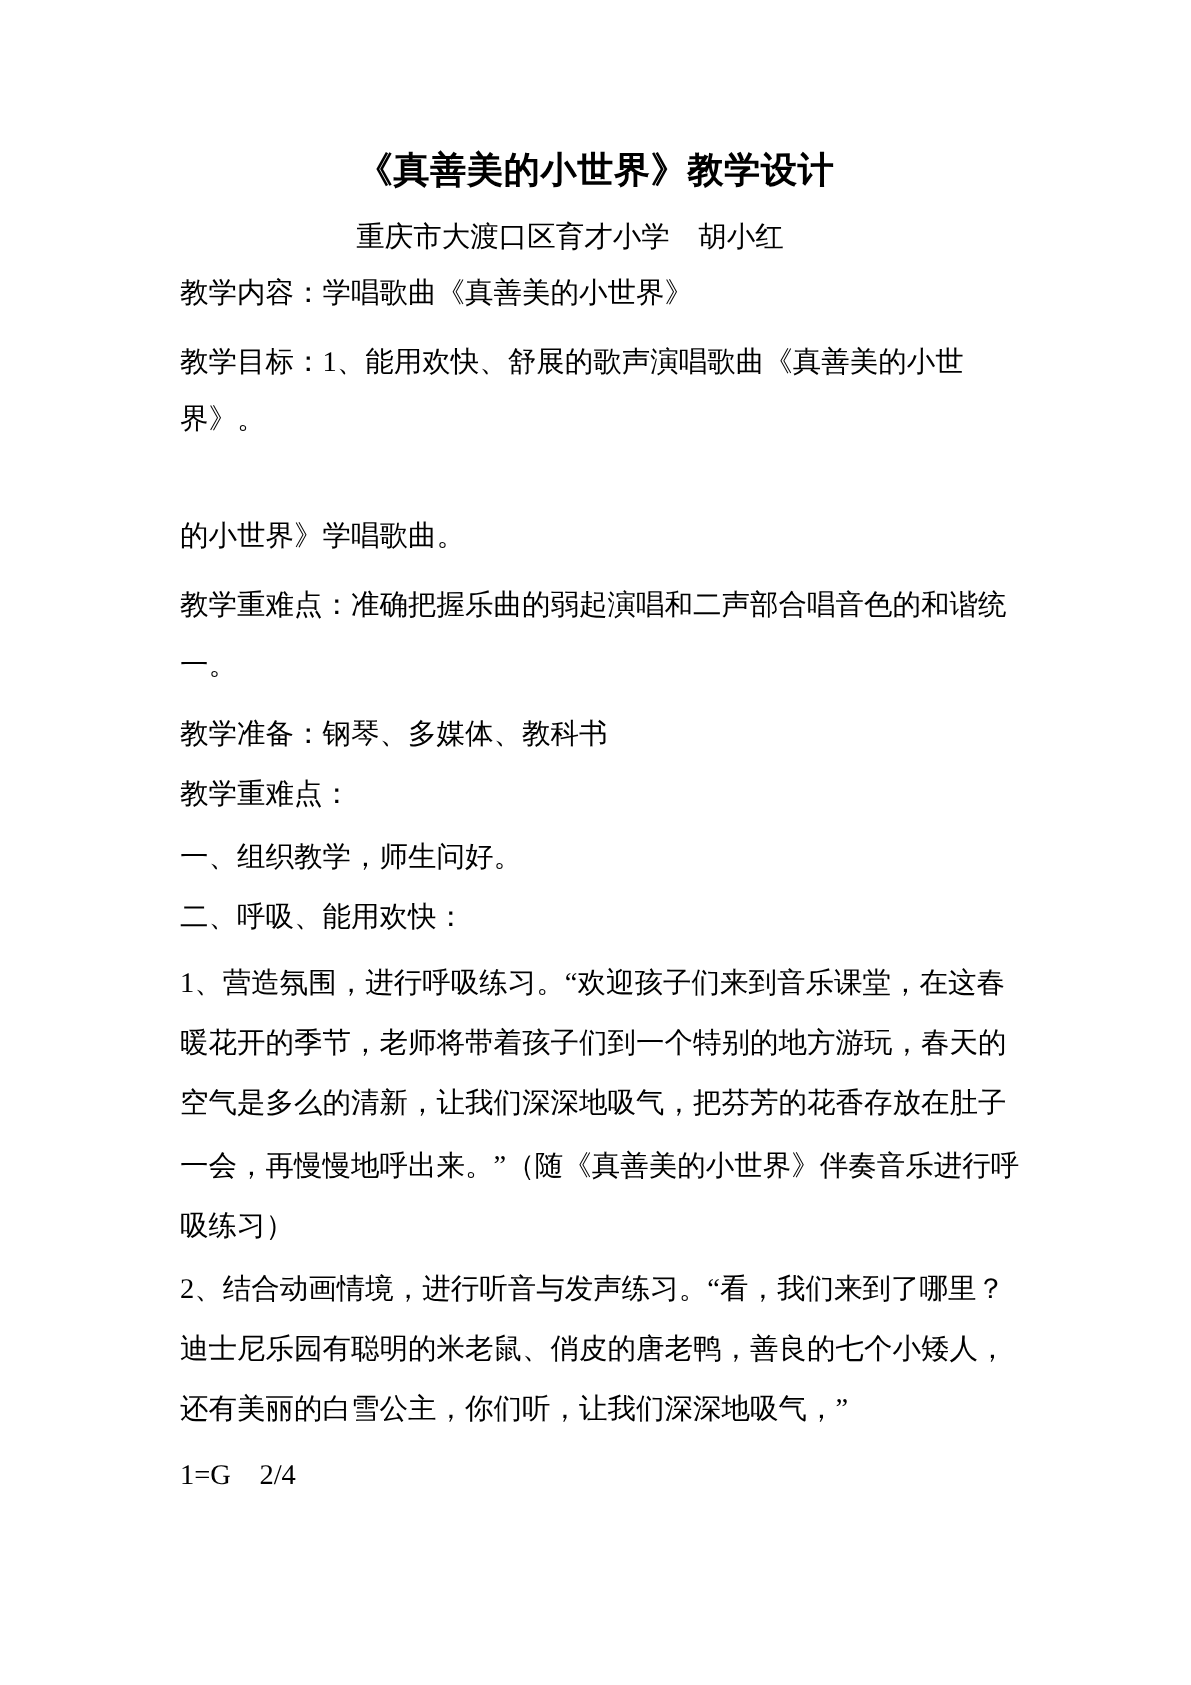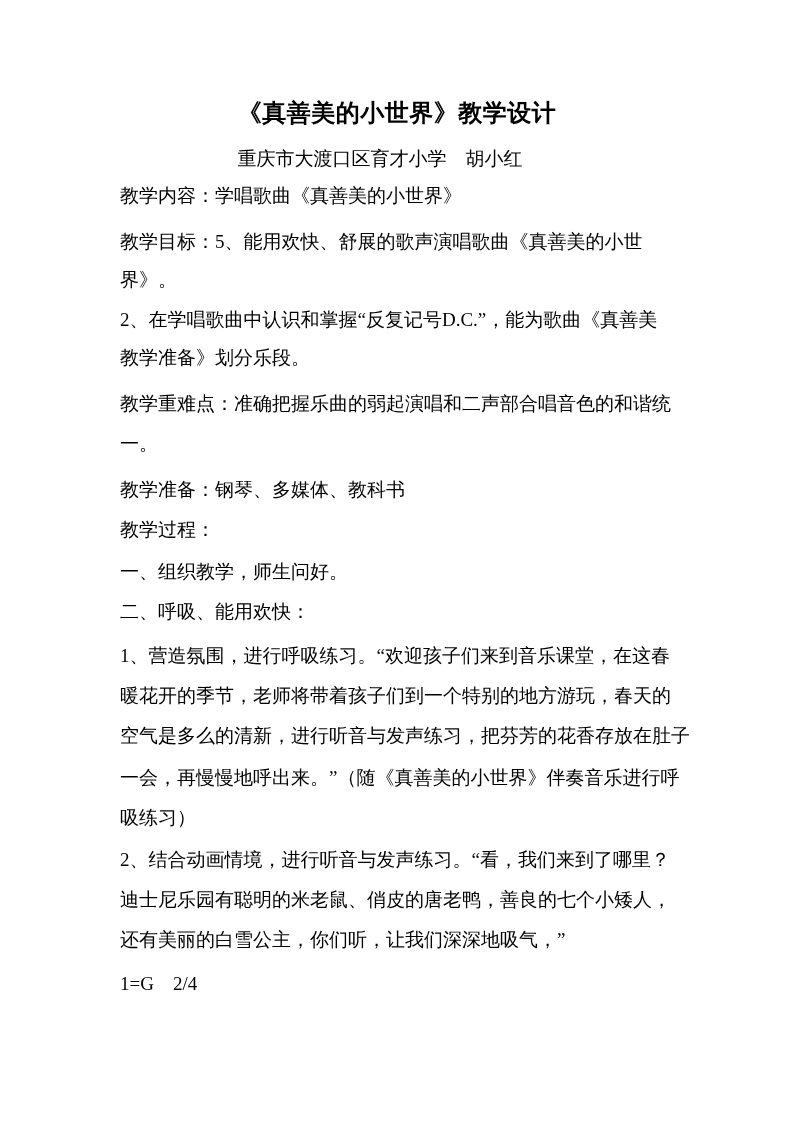--- a/index.html
+++ b/index.html
@@ -13,32 +13,31 @@
   .line { position: absolute; left: 120px; font-size: 19px; line-height: 28px; white-space: nowrap; font-family: Liberation Serif, serif; }
 </style>
 </head>
 <body>
 
 <div class="page">
   <div class="title">《真善美的小世界》教学设计</div>
   <div class="subtitle">重庆市大渡口区育才小学　胡小红</div>
 
   <div class="line" style="top:182px">教学内容：学唱歌曲《真善美的小世界》</div>
-  <div class="line" style="top:228px">教学目标：5、能用欢快、舒展的歌声演唱歌曲《真善美的小世</div>
+  <div class="line" style="top:228px">教学目标：1、能用欢快、舒展的歌声演唱歌曲《真善美的小世</div>
   <div class="line" style="top:266px">界》。</div>
-  <div class="line" style="top:306px">2、在学唱歌曲中认识和掌握“反复记号D.C.”，能为歌曲《真善美</div>
-  <div class="line" style="top:344px">教学准备》划分乐段。</div>
+  <div class="line" style="top:344px">的小世界》学唱歌曲。</div>
   <div class="line" style="top:390px">教学重难点：准确把握乐曲的弱起演唱和二声部合唱音色的和谐统</div>
   <div class="line" style="top:430px">一。</div>
   <div class="line" style="top:476px">教学准备：钢琴、多媒体、教科书</div>
-  <div class="line" style="top:516px">教学过程：</div>
+  <div class="line" style="top:516px">教学重难点：</div>
   <div class="line" style="top:558px">一、组织教学，师生问好。</div>
   <div class="line" style="top:598px">二、呼吸、能用欢快：</div>
   <div class="line" style="top:642px">1、营造氛围，进行呼吸练习。“欢迎孩子们来到音乐课堂，在这春</div>
   <div class="line" style="top:682px">暖花开的季节，老师将带着孩子们到一个特别的地方游玩，春天的</div>
-  <div class="line" style="top:722px">空气是多么的清新，进行听音与发声练习，把芬芳的花香存放在肚子</div>
+  <div class="line" style="top:722px">空气是多么的清新，让我们深深地吸气，把芬芳的花香存放在肚子</div>
   <div class="line" style="top:764px">一会，再慢慢地呼出来。”（随《真善美的小世界》伴奏音乐进行呼</div>
   <div class="line" style="top:804px">吸练习）</div>
   <div class="line" style="top:846px">2、结合动画情境，进行听音与发声练习。“看，我们来到了哪里？</div>
   <div class="line" style="top:886px">迪士尼乐园有聪明的米老鼠、俏皮的唐老鸭，善良的七个小矮人，</div>
   <div class="line" style="top:926px">还有美丽的白雪公主，你们听，让我们深深地吸气，”</div>
   <div class="line" style="top:970px">1=G　2/4</div>
 </div>
 
 </body></html>

